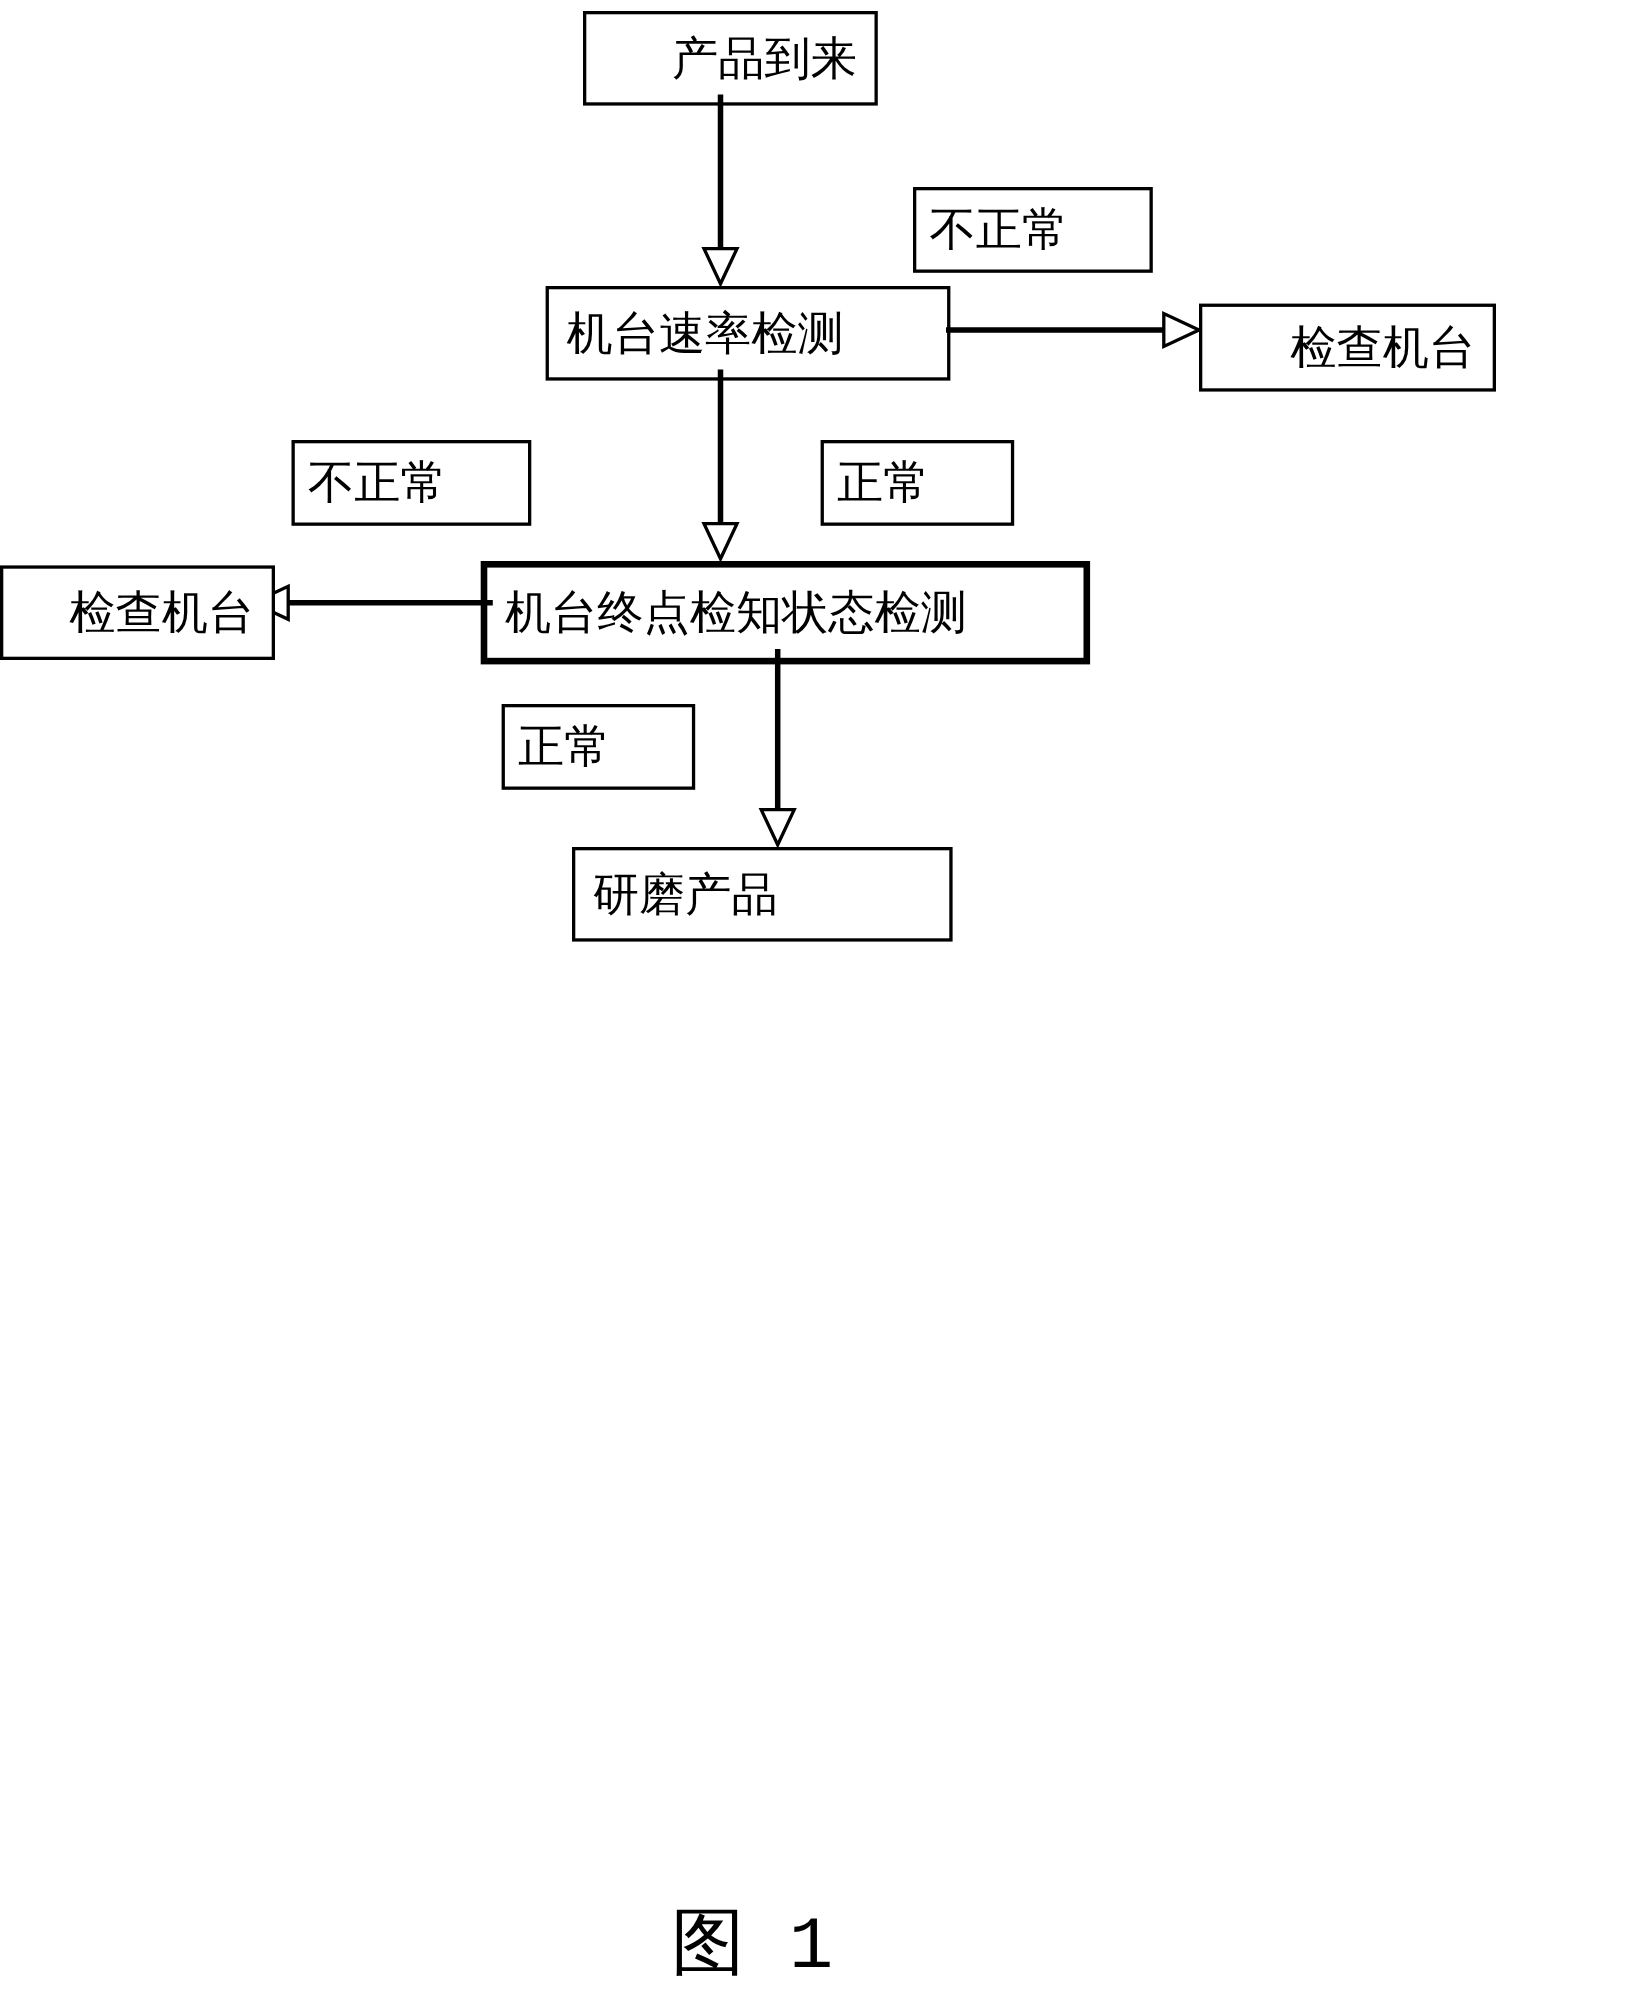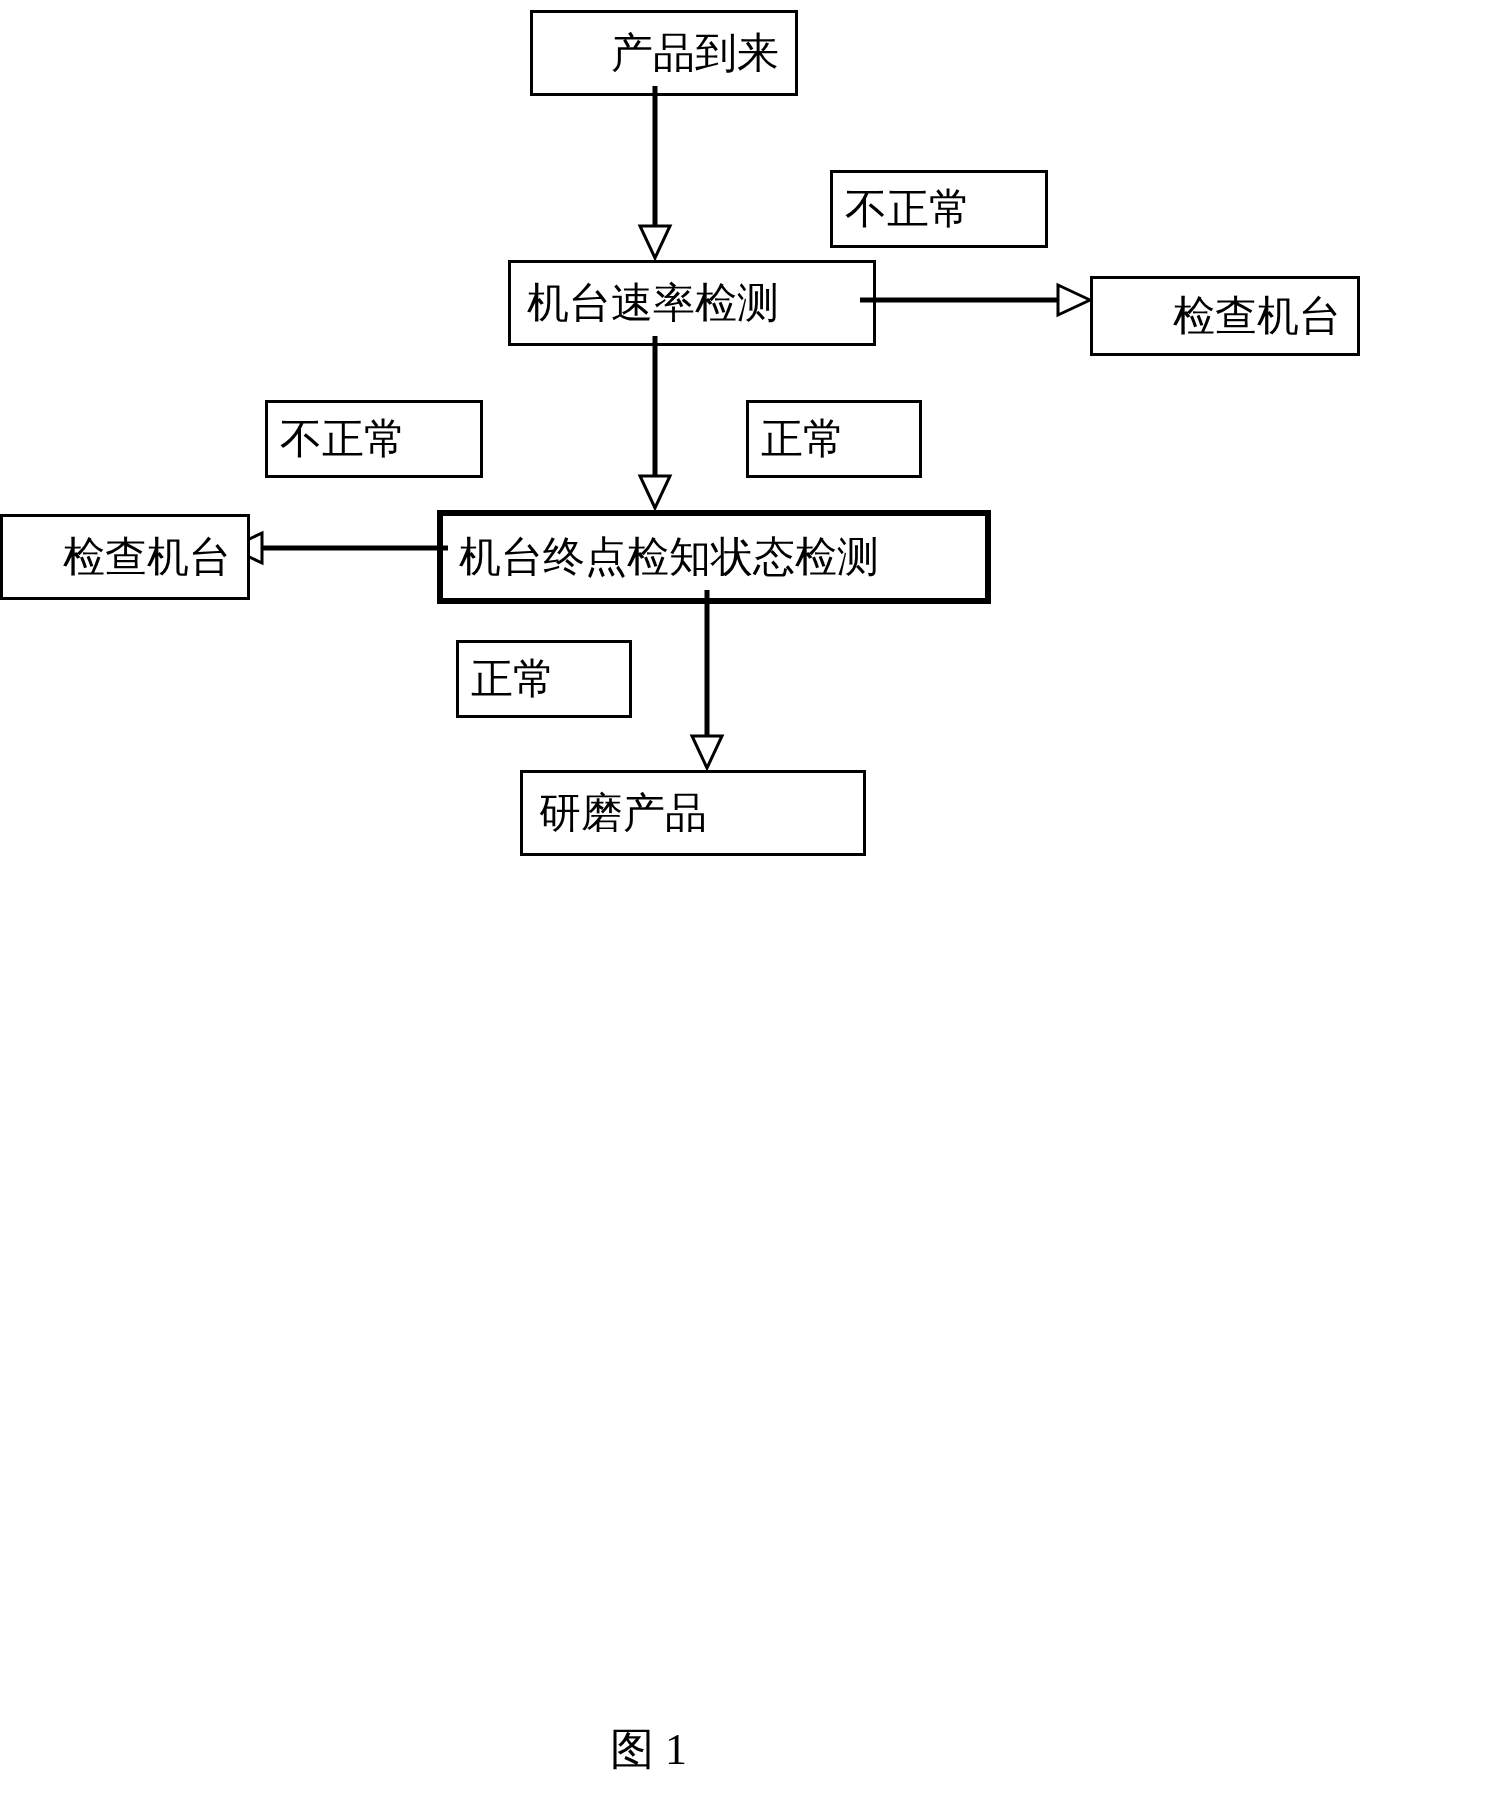--- a/index.html
+++ b/index.html
@@ -1,40 +1,40 @@
 <!DOCTYPE html>
 <html><head>
 <meta charset="utf-8">
 <style>
 html,body{margin:0;padding:0;background:#fff}
 body{width:1490px;height:1817px;position:relative;font-family:"SimSun","宋体","Microsoft YaHei",serif}
 .box{position:absolute;border:3px solid #000;display:flex;align-items:center;justify-content:flex-start;padding:6px 16px;font-size:42px;background:#fff}
 .box.center{justify-content:flex-end}
 .box.bold{border-width:6px}
 .lbl{position:absolute;border:3px solid #000;display:flex;align-items:center;justify-content:flex-start;font-size:42px;background:#fff;padding:6px 12px}
-.cap{position:absolute;font-size:44px;font-family:Liberation Serif, serif}
+.cap{position:absolute;font-size:67px;font-family:Liberation Mono, monospace}
 svg.arrow{position:absolute;overflow:visible}
 </style>
 </head>
 <body>
 
 <div class="box center" style="left:530px;top:10px;width:230px;height:68px">
   <span>产品到来</span>
 </div>
 
 <svg class="arrow" style="left:640px;top:86px;width:30px;height:172px">
   <line x1="15" y1="0" x2="15" y2="140" stroke="#000" stroke-width="5"></line>
   <polygon points="15,172 0,140 30,140" fill="#fff" stroke="#000" stroke-width="3"></polygon>
 </svg>
 
 <div class="lbl" style="left:830px;top:170px;width:188px;height:60px">
   <span>不正常</span>
 </div>
 
-<div class="box" style="left:508px;top:260px;width:330px;height:68px">
+<div class="box" style="left:496px;top:260px;width:330px;height:68px">
   <span>机台速率检测</span>
 </div>
 
 <svg class="arrow" style="left:860px;top:282px;width:230px;height:36px">
   <line x1="0" y1="18" x2="198" y2="18" stroke="#000" stroke-width="5"></line>
   <polygon points="230,18 198,3 198,33" fill="#fff" stroke="#000" stroke-width="3"></polygon>
 </svg>
 
 <div class="box center" style="left:1090px;top:276px;width:232px;height:62px">
   <span>检查机台</span>

